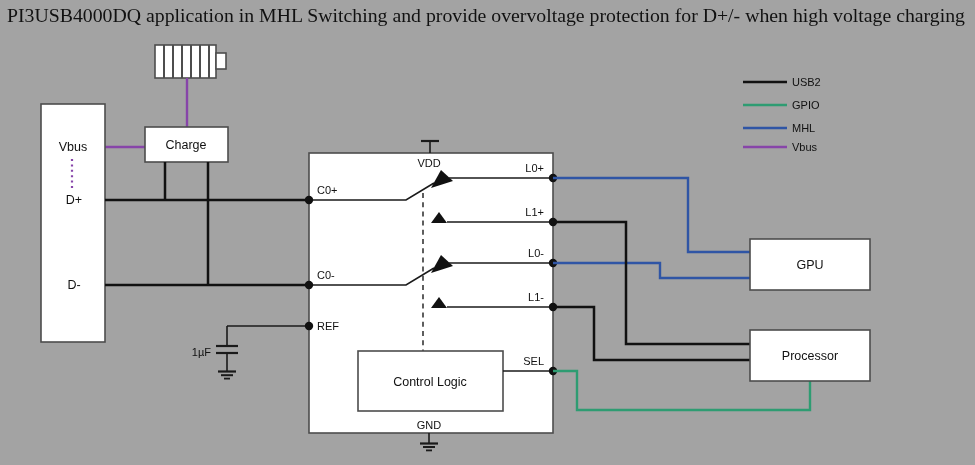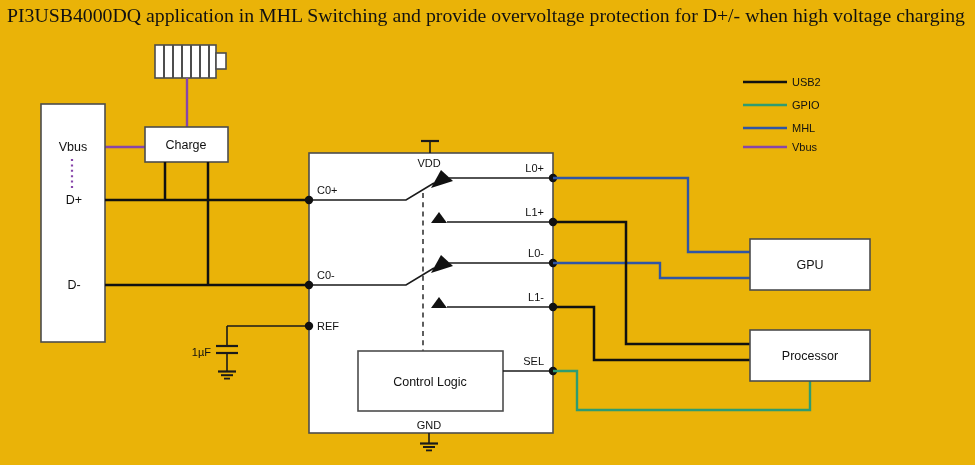--- a/index.html
+++ b/index.html
@@ -5,21 +5,21 @@
   html, body {
     margin: 0;
     padding: 0;
     background: #ffffff;
     font-family: "Liberation Sans", sans-serif;
   }
   .stage {
     position: relative;
     width: 975px;
     height: 465px;
-    background: #eab308;
+    background: #a3a3a3;
     overflow: hidden;
   }
   svg { display: block; }
   text {
     font-family: "Liberation Sans", sans-serif;
     fill: #111111;
   }
   .title-text {
     font-family: "Liberation Serif", serif;
     font-size: 18px;

